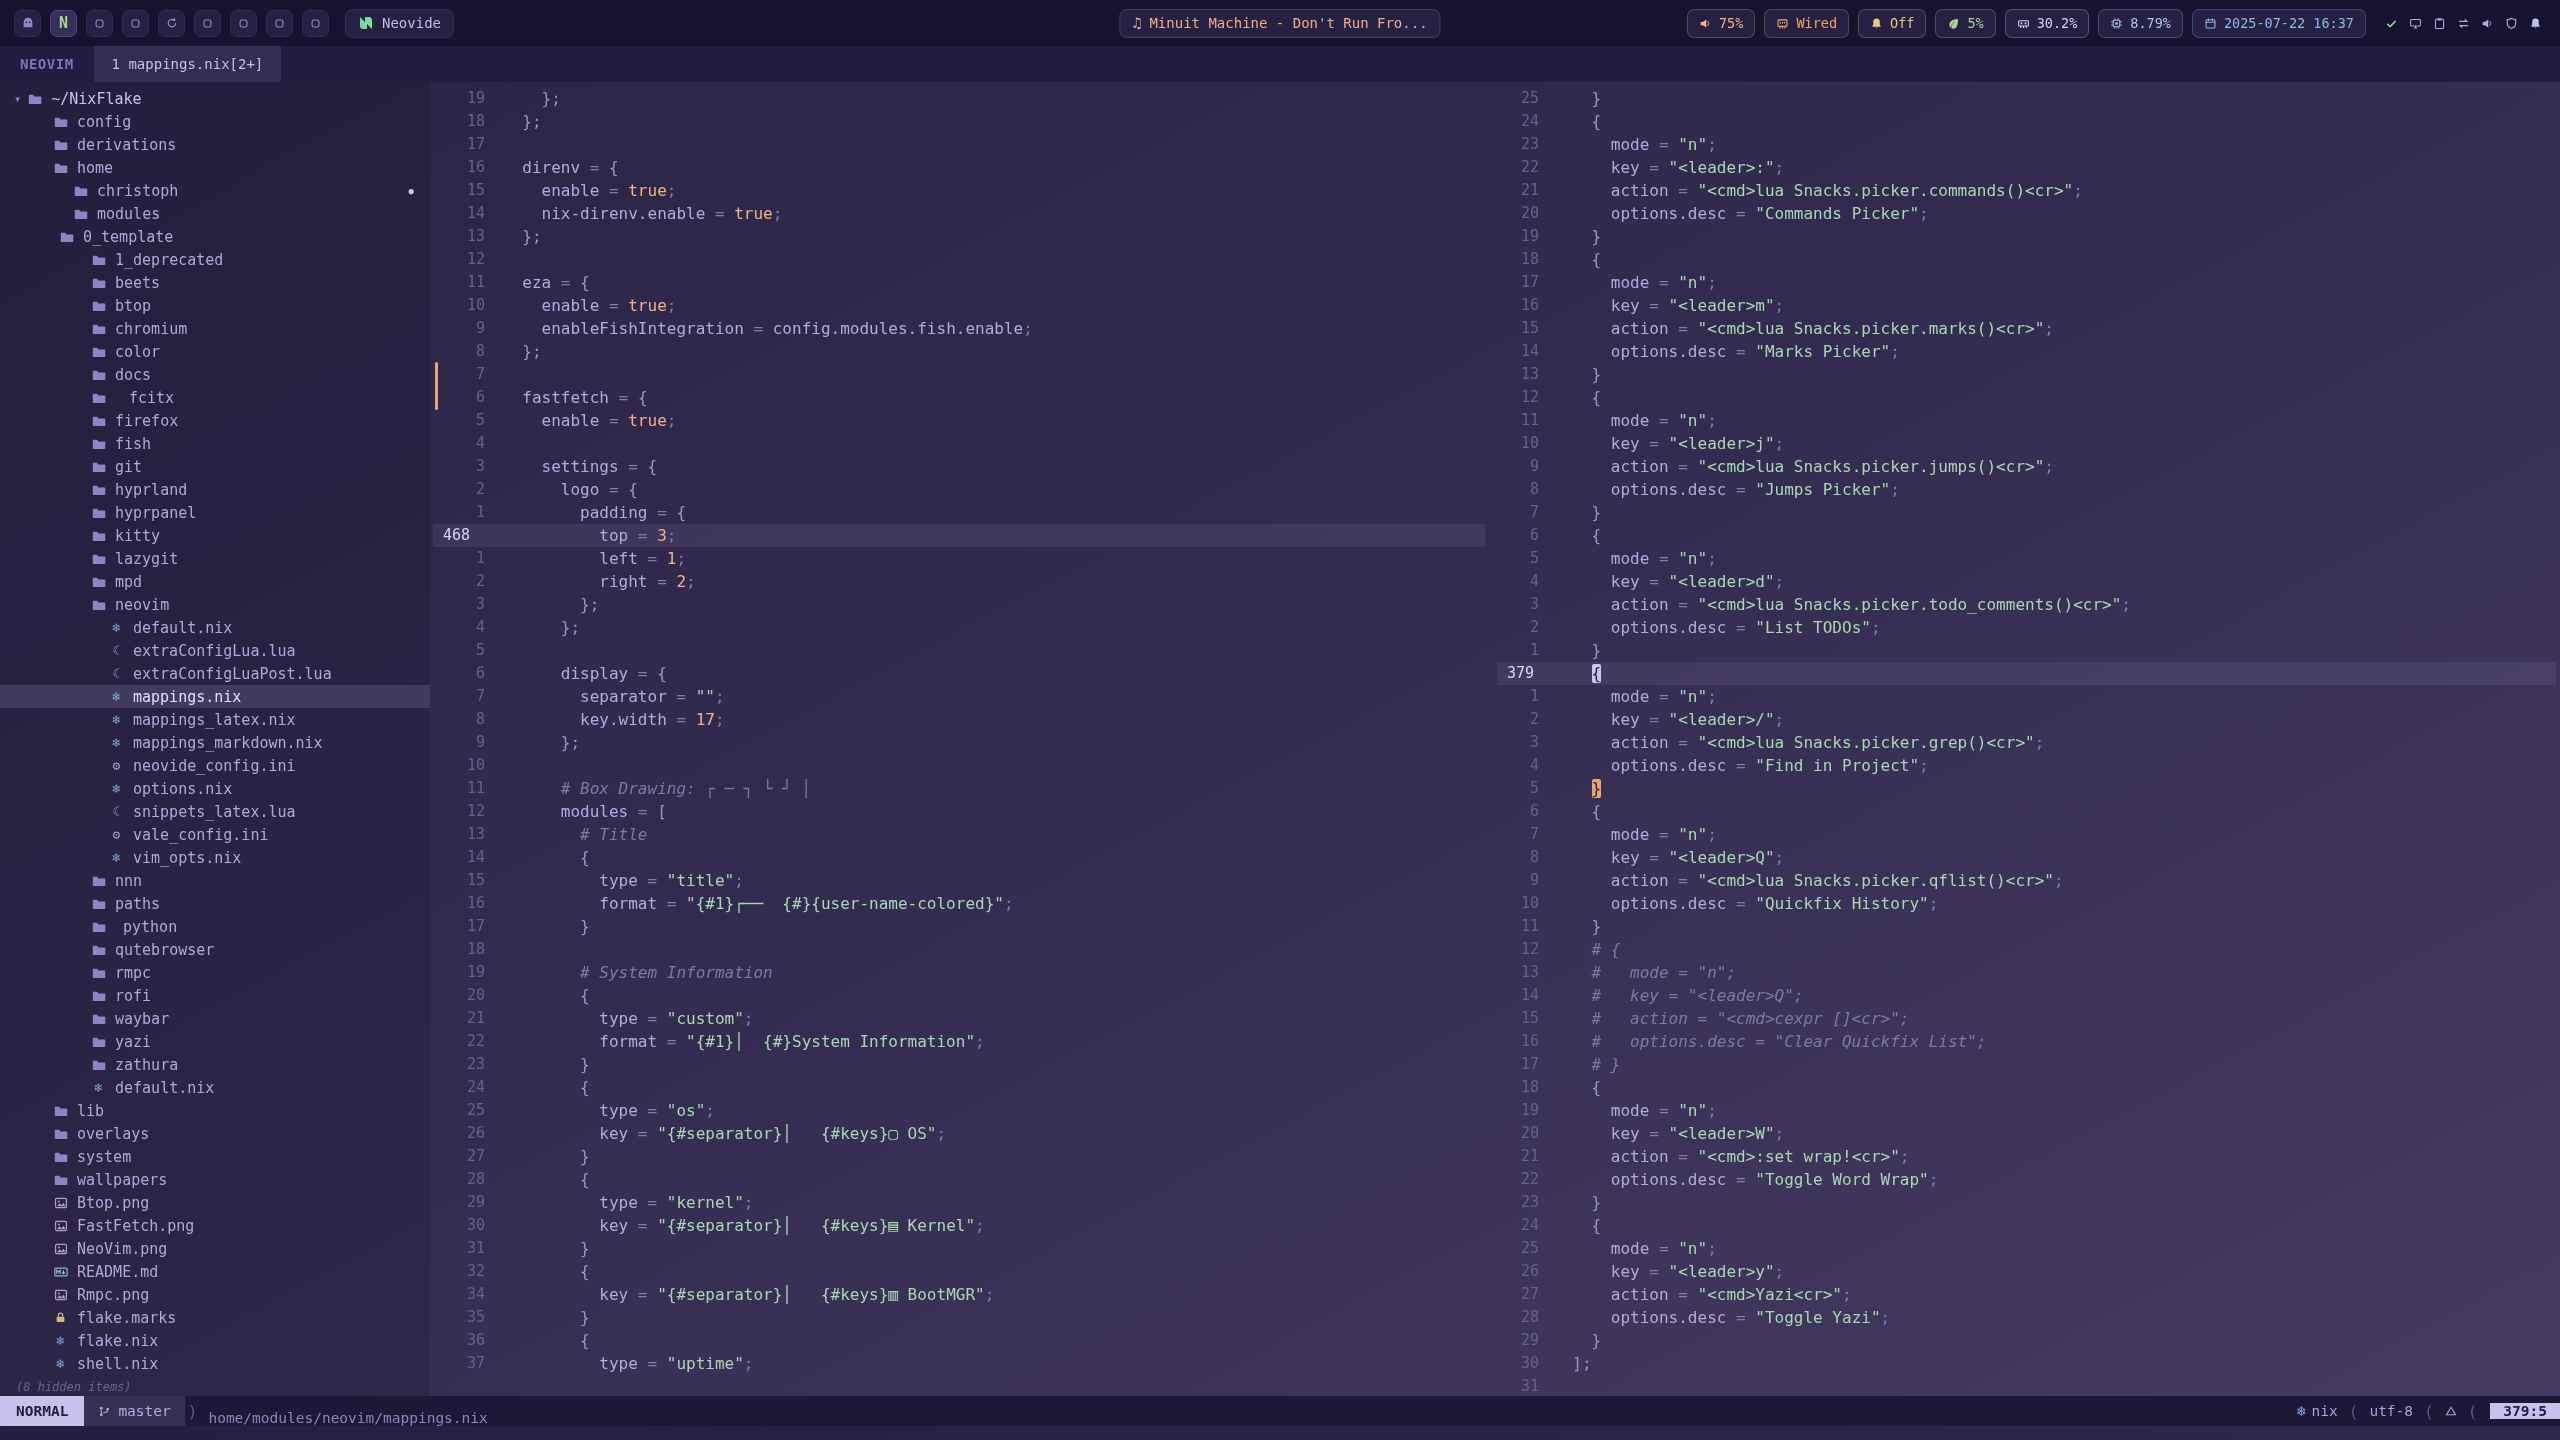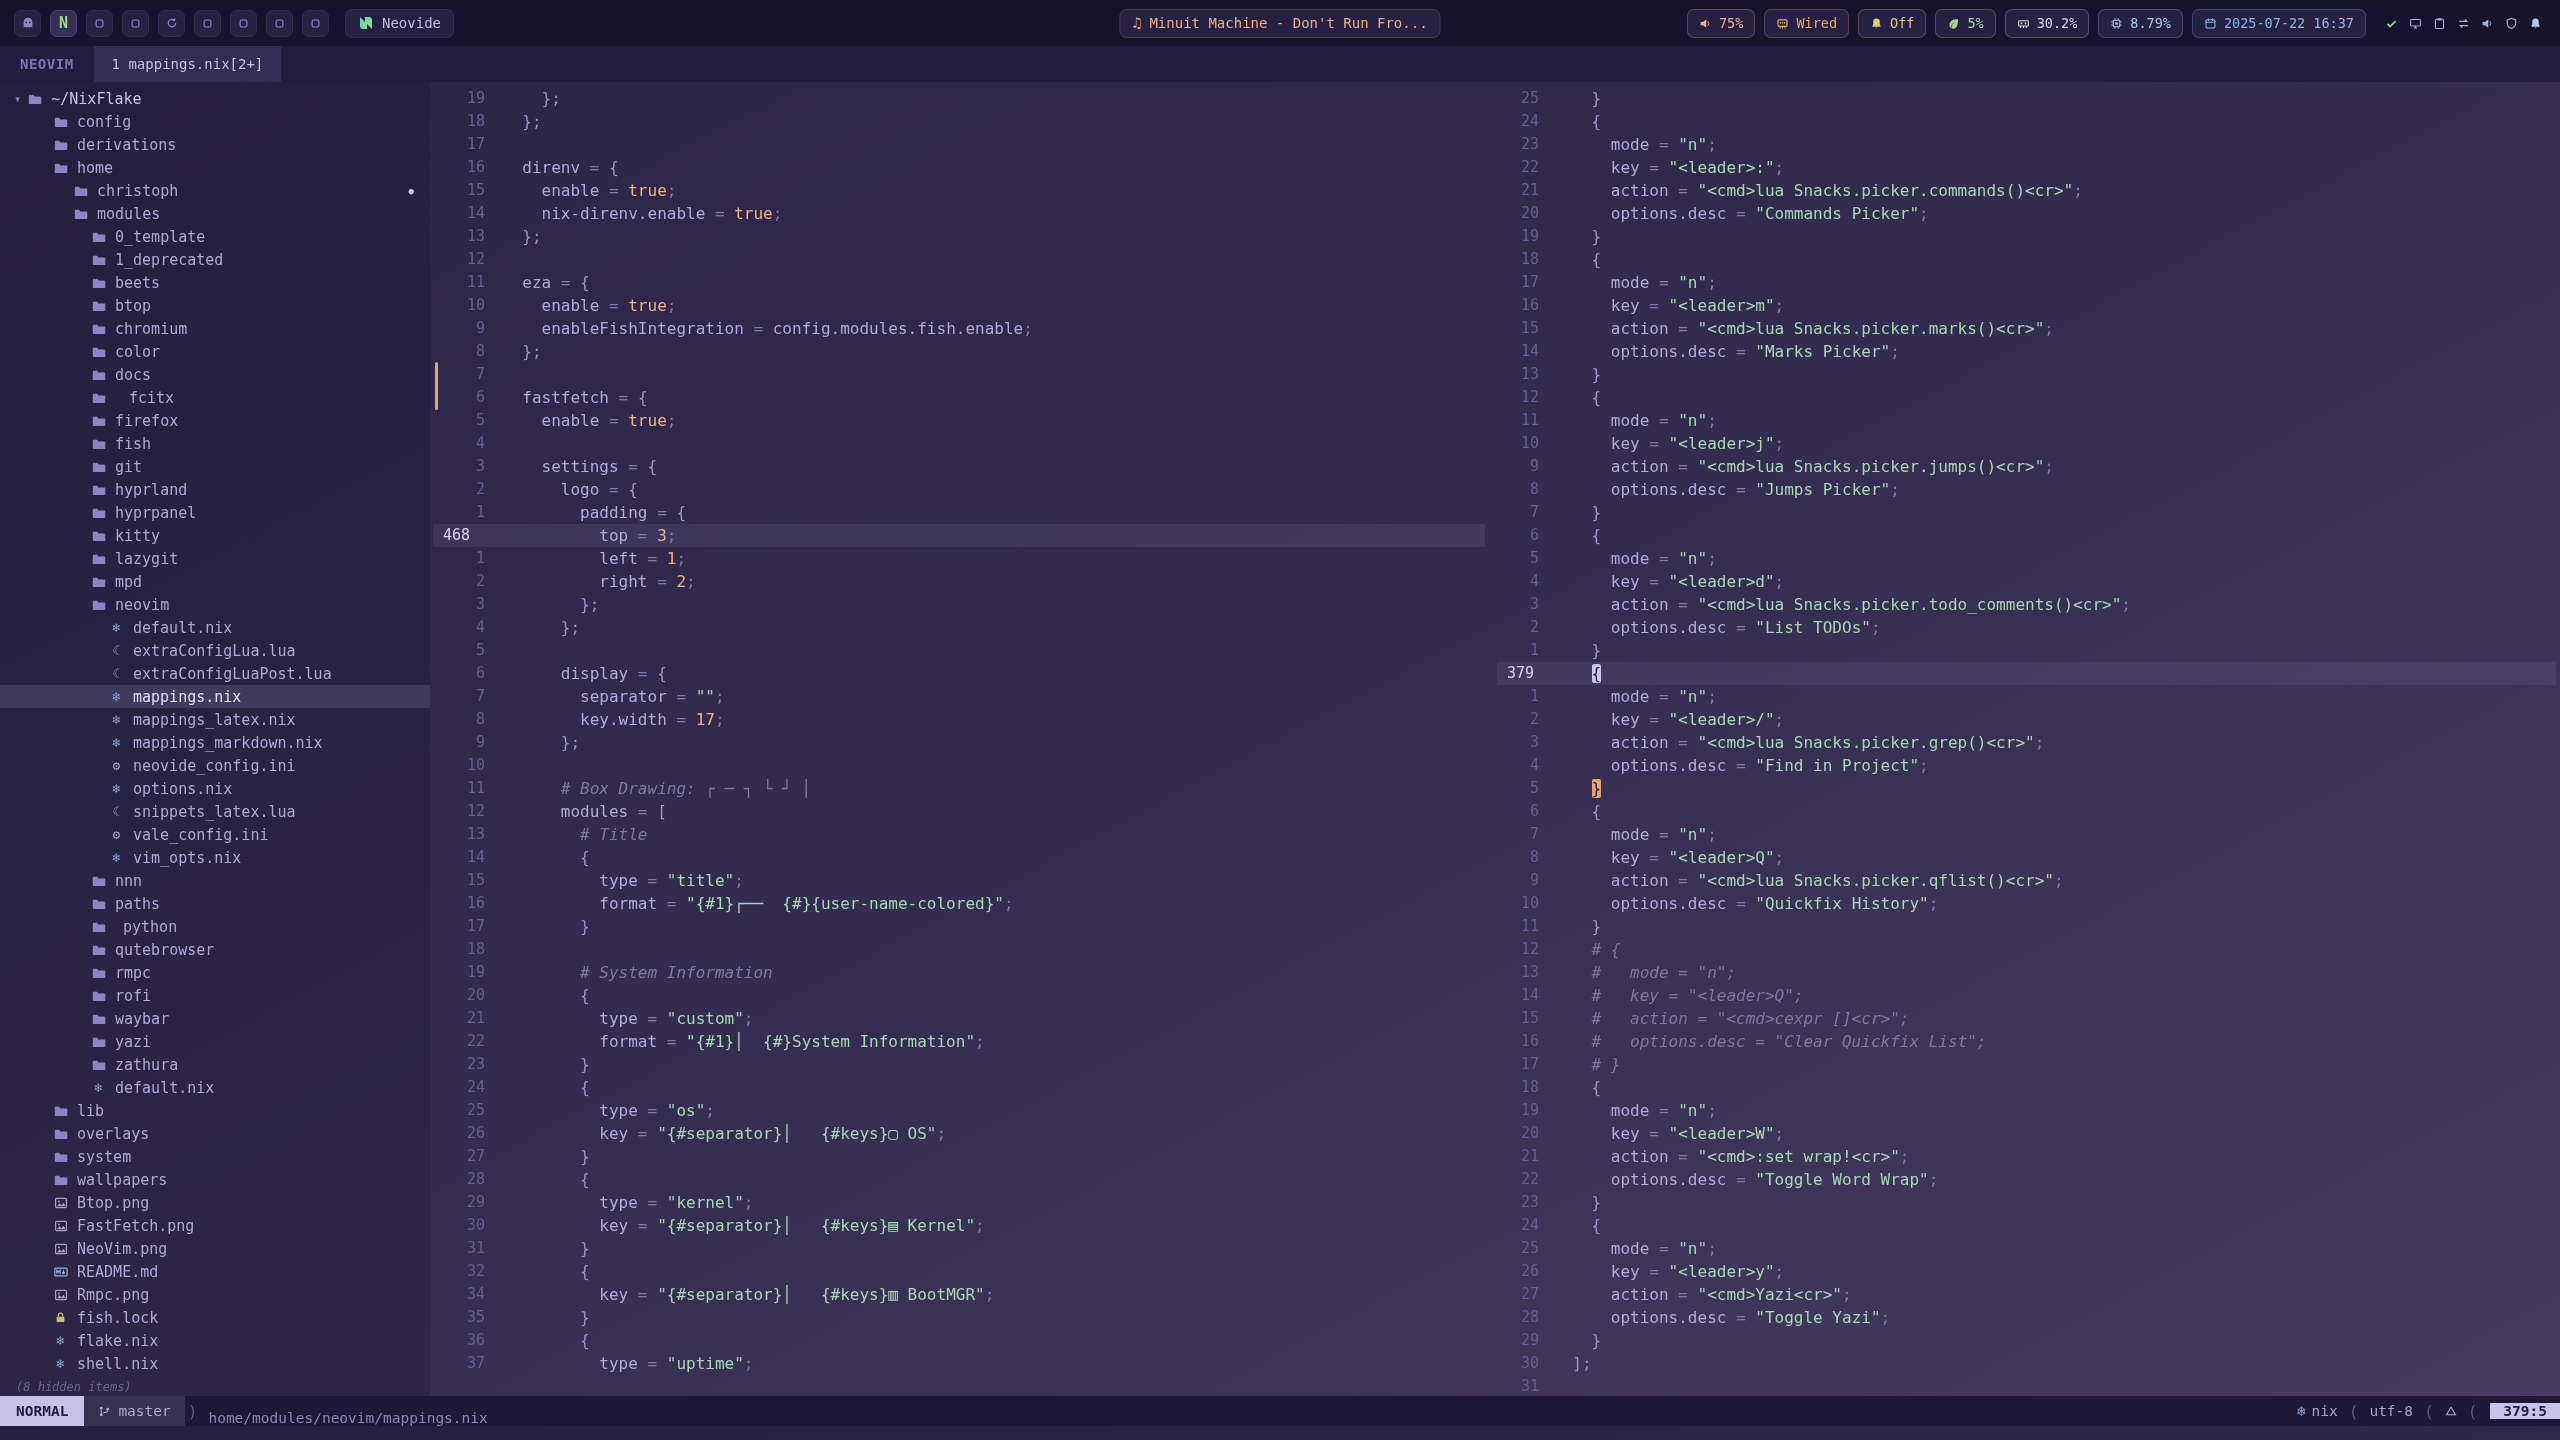--- a/index.html
+++ b/index.html
@@ -331,21 +331,21 @@
             <span class="mdot">●</span>
           </div>
           <div class="trow" style="padding-left: 72px;">
             <span class="ficon folder">
               <svg width="14" height="14" viewBox="0 0 16 16">
                 <path fill="currentColor" d="M1.8 3.2h4l1.5 1.9h7a.9.9 0 0 1 .9.9v6.9a.9.9 0 0 1-.9.9H1.8a.9.9 0 0 1-.9-.9V4.1a.9.9 0 0 1 .9-.9z"></path>
               </svg>
             </span>
             <span class="flabel">modules</span>
           </div>
-          <div class="trow" style="padding-left: 90px;">
+          <div class="trow" style="padding-left: 58px;">
             <span class="ficon folder">
               <svg width="14" height="14" viewBox="0 0 16 16">
                 <path fill="currentColor" d="M1.8 3.2h4l1.5 1.9h7a.9.9 0 0 1 .9.9v6.9a.9.9 0 0 1-.9.9H1.8a.9.9 0 0 1-.9-.9V4.1a.9.9 0 0 1 .9-.9z"></path>
               </svg>
             </span>
             <span class="flabel">0_template</span>
           </div>
           <div class="trow" style="padding-left: 90px;">
             <span class="ficon folder">
               <svg width="14" height="14" viewBox="0 0 16 16">
@@ -675,21 +675,21 @@
             </span>
             <span class="flabel">Rmpc.png</span>
           </div>
           <div class="trow" style="padding-left: 52px;">
             <span class="ficon lock">
               <svg width="13" height="13" viewBox="0 0 16 16">
                 <rect x="3.2" y="7" width="9.6" height="6.6" rx="1.2" fill="currentColor"></rect>
                 <path fill="none" stroke="currentColor" stroke-width="1.5" d="M5.3 7V5.4a2.7 2.7 0 0 1 5.4 0V7"></path>
               </svg>
             </span>
-            <span class="flabel">fish.lock</span>
+            <span class="flabel">flake.marks</span>
           </div>
           <div class="trow" style="padding-left: 52px;">
             <span class="ficon nix">❄</span>
             <span class="flabel">flake.nix</span>
           </div>
           <div class="trow" style="padding-left: 52px;">
             <span class="ficon nix">❄</span>
             <span class="flabel">shell.nix</span>
           </div>
         </div>

